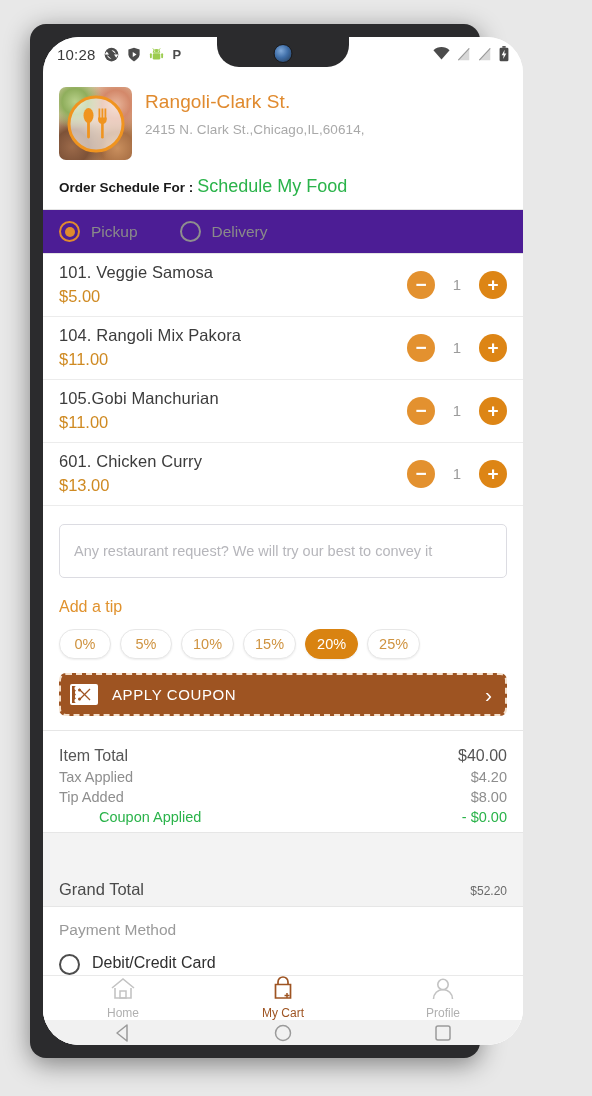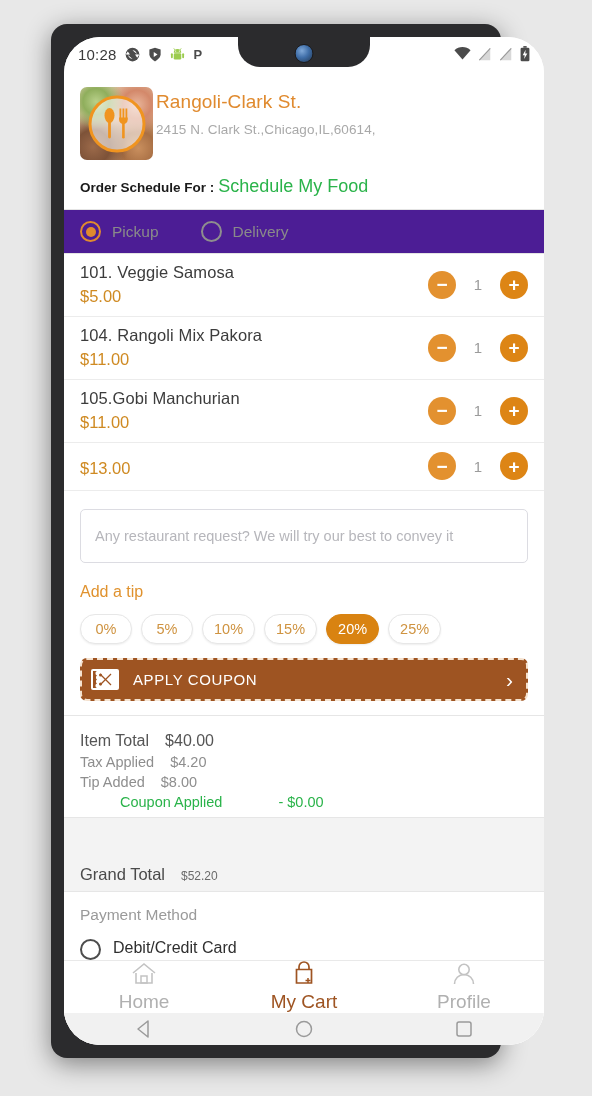--- a/index.html
+++ b/index.html
@@ -6,21 +6,21 @@
   html, body {
     width: 592px; height: 1096px;
     background: #e8e8e8;
     font-family: "Liberation Sans", sans-serif;
     overflow: hidden;
   }
 
   
   #phone-frame {
     position: absolute;
-    left: 51px; top: 24px;
+    left: 30px; top: 24px;
     width: 450px; height: 1034px;
     background: #2b2b2d;
     border-radius: 16px;
     box-shadow: 0 6px 26px rgba(0,0,0,.45);
   }
   #phone-inner {
     position: absolute;
     left: 13px; top: 13px;
     width: 480px; height: 1008px;
     background: #ffffff;
@@ -78,21 +78,21 @@
       radial-gradient(circle at 80% 84%, #c98f5e 0%, #a86f44 20%, rgba(168,111,68,0) 44%),
       linear-gradient(150deg, #ead6bd 0%, #d9b894 50%, #c79b72 100%);
     position: relative; overflow: hidden;
   }
   #logo-circle {
     position: absolute; left: 50%; top: 50%; transform: translate(-50%,-50%);
     width: 57px; height: 57px; border-radius: 50%;
     border: 3px solid #f0941f; background: rgba(255,255,255,.58);
     display: flex; align-items: center; justify-content: center; gap: 3px;
   }
-  #restaurant-meta { padding-left: 3px; padding-top: 4px; min-width: 0; }
+  #restaurant-meta { padding-left: 13px; padding-top: 4px; min-width: 0; }
   #restaurant-name { font-size: 19px; color: #e08a2e; font-weight: 400; letter-spacing: .1px; }
   #restaurant-address { font-size: 13.5px; color: #a9a9a9; padding-top: 9px; letter-spacing: .1px; }
 
   
   #schedule-row { display: flex; align-items: baseline; padding: 10px 16px 12px 16px; }
   #schedule-label { font-size: 13.5px; font-weight: bold; color: #1a1a1a; }
   #schedule-value { font-size: 18px; color: #2ab34a; padding-left: 4px; }
 
   
   #order-mode-bar {
@@ -157,21 +157,21 @@
   }
   #coupon-icon {
     width: 28px; height: 21px; background: #fff; border-radius: 2px;
     display: flex; align-items: center; justify-content: center; flex: none;
   }
   #coupon-text { color: #fff; font-size: 15px; letter-spacing: .6px; padding-left: 14px; }
   #coupon-chevron { margin-left: auto; color: #fff; font-size: 21px; line-height: 1; font-weight: 300; }
 
   
   #totals { padding: 14px 0 0 0; border-top: 1px solid #e6e6e6; margin-top: 14px; }
-  .total-row { display: flex; padding: 2px 16px; align-items: baseline; gap: 16px; }
+  .total-row { display: flex; justify-content: space-between; padding: 2px 16px; align-items: baseline; gap: 16px; }
   .tl-label { font-size: 16px; color: #555; }
   .tl-value { font-size: 16px; color: #555; }
   .total-row.sub .tl-label, .total-row.sub .tl-value { font-size: 14.5px; color: #8e8e8e; }
   .total-row.coupon .tl-label, .total-row.coupon .tl-value { color: #2ab34a; font-size: 14.5px; margin-left: 40px; }
   .total-row.grand {
     background: #f3f3f3; padding-top: 7px; padding-bottom: 7px; margin-top: 5px;
     border-top: 1px solid #e6e6e6; border-bottom: 1px solid #e6e6e6;
   }
   .total-row.grand .tl-label { font-size: 16.5px; color: #4a4a4a; }
   .total-row.grand .tl-value { font-size: 12px; color: #6a6a6a; margin-top: 44px; }
@@ -183,21 +183,21 @@
   #payment-radio { width: 21px; height: 21px; border-radius: 50%; border: 2px solid #4d4d4d; flex: none; }
   #payment-label { font-size: 16px; color: #2f2f2f; }
 
   
   #bottom-nav {
     margin-top: auto; height: 70px; background: #fff;
     border-top: 1px solid #e9e9e9;
     display: flex; align-items: center;
   }
   .nav-item { flex: 1; display: flex; flex-direction: column; align-items: center; gap: 5px; }
-  .nav-label { font-size: 19px; color: #b0b0b0; }
+  .nav-label { font-size: 12px; color: #b0b0b0; }
   .nav-item.active .nav-label { color: #9e5422; }
 
   
   #android-nav {
     height: 46px; background: #f1f1f1;
     display: flex; align-items: center; justify-content: space-around;
   }
 </style>
 </head>
 <body>
@@ -326,20 +326,21 @@
             <div class="item-price">$11.00</div>
           </div>
           <div class="qty-box">
             <span class="qty-btn qty-minus">−</span>
             <span class="qty-val">1</span>
             <span class="qty-btn qty-plus">+</span>
           </div>
         </div>
         <div class="cart-row">
           <div class="item-text">
+            <div class="item-name">601. Chicken Curry</div>
             <div class="item-price">$13.00</div>
           </div>
           <div class="qty-box">
             <span class="qty-btn qty-minus">−</span>
             <span class="qty-val">1</span>
             <span class="qty-btn qty-plus">+</span>
           </div>
         </div>
       </div>
 

